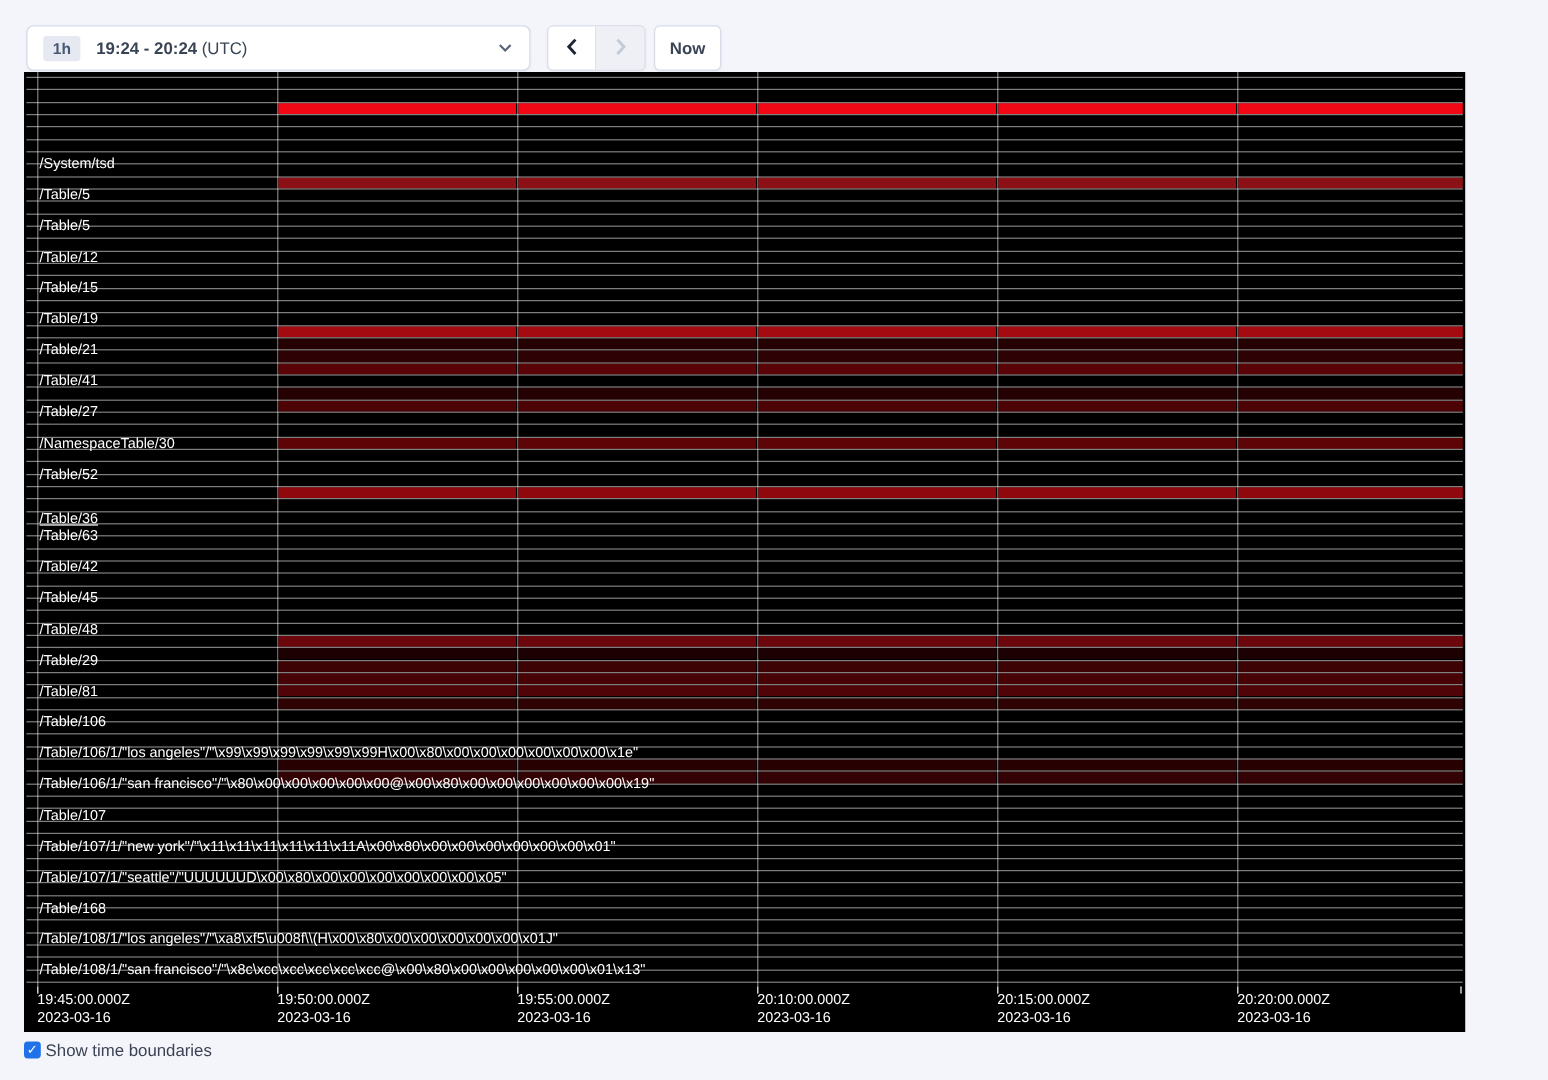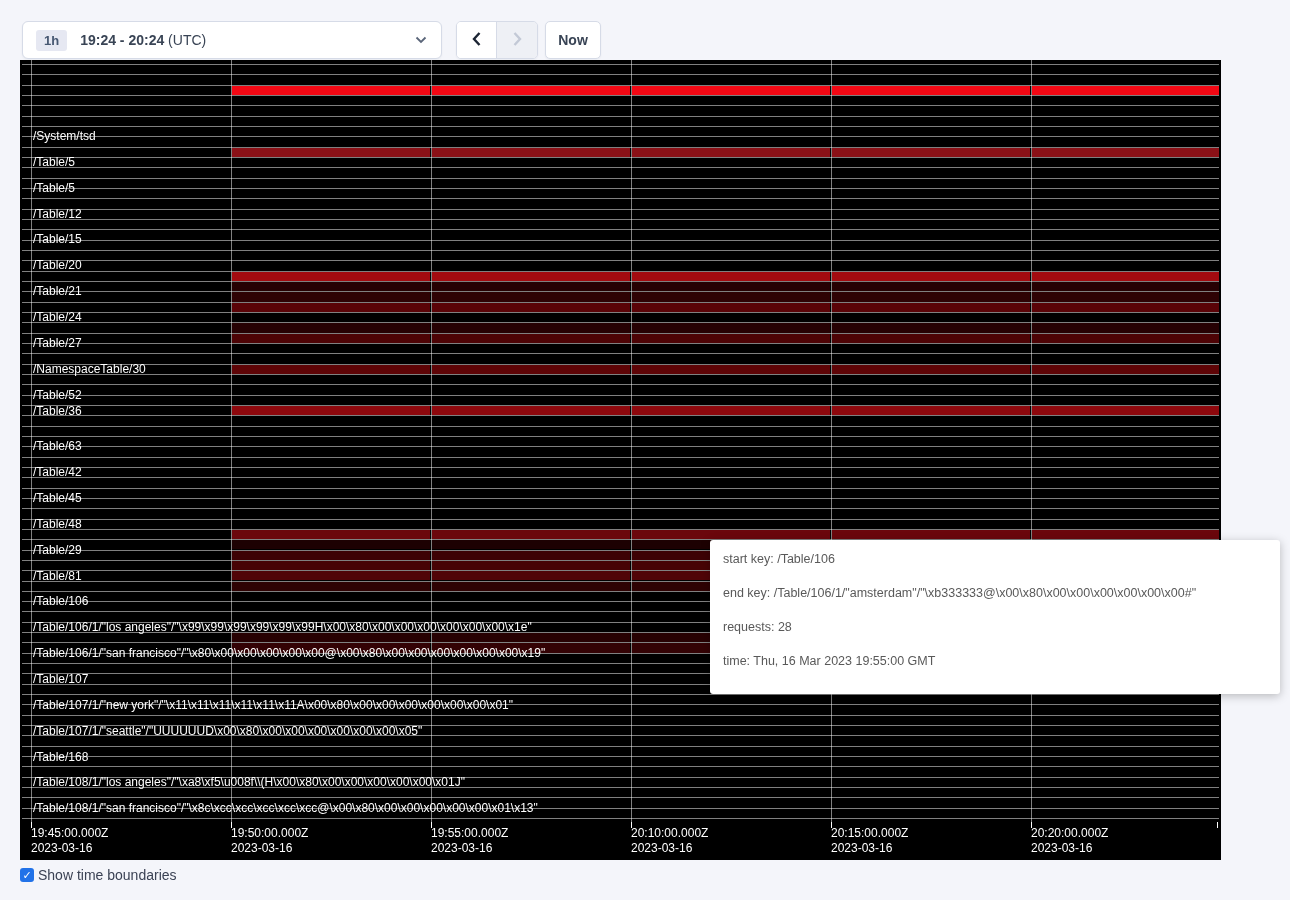--- a/index.html
+++ b/index.html
@@ -250,27 +250,27 @@
       <div class="hline" style="top: 716.77px;"></div>
       <div class="hline" style="top: 727.1px;"></div>
       <div class="hline" style="top: 737.43px;"></div>
       <div class="hline" style="top: 747.76px;"></div>
       <div class="hline" style="top: 758.09px;"></div>
       <div class="rowlabel" style="top: 69px;">/System/tsd</div>
       <div class="rowlabel" style="top: 94.86px;">/Table/5</div>
       <div class="rowlabel" style="top: 120.71px;">/Table/5</div>
       <div class="rowlabel" style="top: 146.57px;">/Table/12</div>
       <div class="rowlabel" style="top: 172.43px;">/Table/15</div>
-      <div class="rowlabel" style="top: 198.28px;">/Table/20</div>
+      <div class="rowlabel" style="top: 198.28px;">/Table/19</div>
       <div class="rowlabel" style="top: 224.14px;">/Table/21</div>
-      <div class="rowlabel" style="top: 250px;">/Table/24</div>
+      <div class="rowlabel" style="top: 250px;">/Table/41</div>
       <div class="rowlabel" style="top: 275.86px;">/Table/27</div>
       <div class="rowlabel" style="top: 301.71px;">/NamespaceTable/30</div>
       <div class="rowlabel" style="top: 327.57px;">/Table/52</div>
-      <div class="rowlabel" style="top: 344px;">/Table/36</div>
+      <div class="rowlabel" style="top: 365px; text-decoration: underline;">/Table/36</div>
       <div class="rowlabel" style="top: 379.28px;">/Table/63</div>
       <div class="rowlabel" style="top: 405.14px;">/Table/42</div>
       <div class="rowlabel" style="top: 431px;">/Table/45</div>
       <div class="rowlabel" style="top: 456.86px;">/Table/48</div>
       <div class="rowlabel" style="top: 482.71px;">/Table/29</div>
       <div class="rowlabel" style="top: 508.57px;">/Table/81</div>
       <div class="rowlabel" style="top: 534.43px;">/Table/106</div>
       <div class="rowlabel" style="top: 560.28px;">/Table/106/1/"los angeles"/"\x99\x99\x99\x99\x99\x99H\x00\x80\x00\x00\x00\x00\x00\x00\x1e"</div>
       <div class="rowlabel" style="top: 586.14px;">/Table/106/1/"san francisco"/"\x80\x00\x00\x00\x00\x00@\x00\x80\x00\x00\x00\x00\x00\x00\x19"</div>
       <div class="rowlabel" style="top: 612px;">/Table/107</div>
@@ -309,25 +309,19 @@
           <div class="">20:15:00.000Z</div>
           <div class="">2023-03-16</div>
         </div>
         <div class="ticklabel" style="left: 1011px;">
           <div class="">20:20:00.000Z</div>
           <div class="">2023-03-16</div>
         </div>
       </div>
     </div>
 
-  <div class="tooltip">
-    <p>start key: /Table/106</p>
-    <p>end key: /Table/106/1/"amsterdam"/"\xb333333@\x00\x80\x00\x00\x00\x00\x00\x00#"</p>
-    <p>requests: 28</p>
-    <p>time: Thu, 16 Mar 2023 19:55:00 GMT</p>
-  </div>
 
   <div class="footer">
     <span class="cbx">✓</span>
     <span class="cbx-label">Show time boundaries</span>
   </div>
 
 </div>
 
 </body></html>

